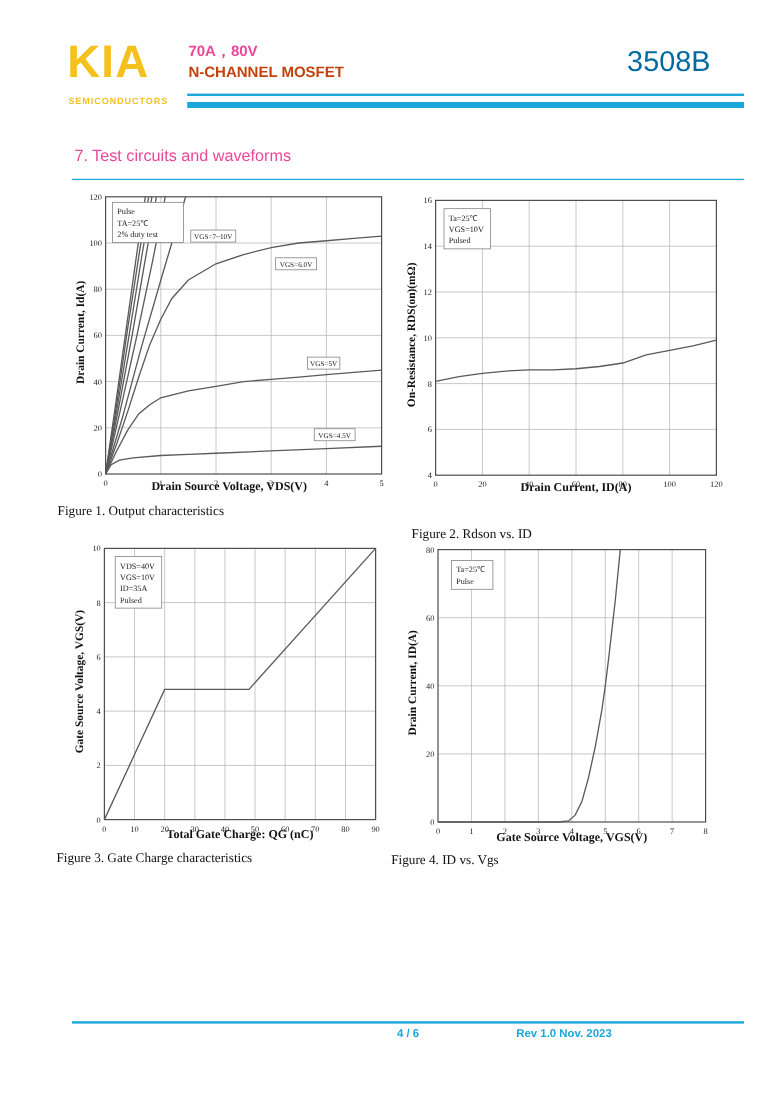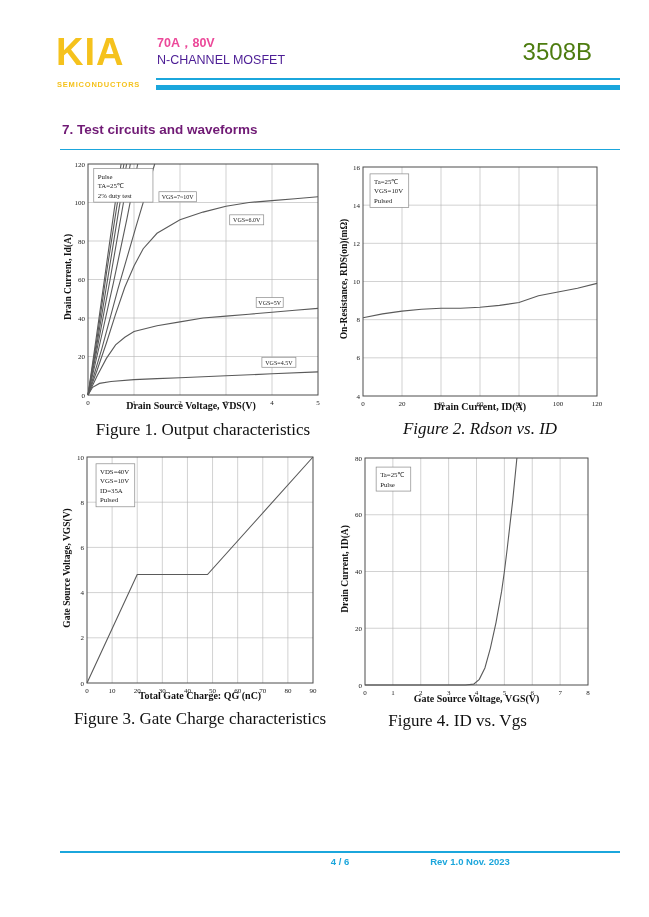--- a/index.html
+++ b/index.html
@@ -3,39 +3,39 @@
 <meta charset="utf-8">
 <style>
   html,body{margin:0;padding:0;}
   body{width:649px;height:917px;background:#ffffff;position:relative;overflow:hidden;
        font-family:"Liberation Sans",sans-serif;}
   .abs{position:absolute;}
   
   .logo{left:56px;top:31px;font-size:38px;font-weight:800;letter-spacing:1px;color:#F5C21D;}
   .logo-sub{left:57px;top:80px;font-size:7.5px;font-weight:700;letter-spacing:0.8px;color:#F5C21D;}
   .spec1{left:157px;top:35px;font-size:12.5px;font-weight:700;color:#ec4899;}
-  .spec2{left:157px;top:53px;font-size:12.5px;font-weight:400;color:#4c1d95;}
-  .part{left:440px;top:38px;width:152px;text-align:right;font-size:24px;font-weight:500;color:#4d7c0f;}
+  .spec2{left:157px;top:53px;font-size:12.5px;font-weight:700;color:#c2410c;}
+  .part{left:440px;top:38px;width:152px;text-align:right;font-size:24px;font-weight:500;color:#0369a1;}
   .hline-thin{left:156px;top:78px;width:464px;height:2px;background:#1BA6DC;}
   .hline-thick{left:156px;top:85px;width:464px;height:5px;background:#1BA6DC;}
-  .sec-title{left:62px;top:122px;font-size:13.5px;font-weight:700;color:#701a75;}
+  .sec-title{left:62px;top:122px;font-size:13.5px;font-weight:400;color:#ec4899;}
   .sec-underline{left:60px;top:149px;width:560px;height:1.4px;background:#1BA6DC;}
   
   svg.chart{position:absolute;overflow:visible;}
   .grid{stroke:#b3b3b3;stroke-width:0.6;}
   .frame{fill:none;stroke:#4d4d4d;stroke-width:1;}
   .curve{fill:none;stroke:#5a5a5a;stroke-width:1.1;}
   .tick{font:7px "Liberation Serif",serif;fill:#1a1a1a;}
   .anno{font:6.8px "Liberation Serif",serif;fill:#1a1a1a;}
   .anno-s{font:6px "Liberation Serif",serif;fill:#1a1a1a;}
   .anno-box{fill:#ffffff;stroke:#8a8a8a;stroke-width:0.7;}
   .serif{font-family:"Liberation Serif",serif;color:#111;}
   .ylab{width:300px;text-align:center;font-size:9.5px;font-weight:700;transform:rotate(-90deg);}
   .xlab{text-align:center;font-size:10px;font-weight:700;}
-  .cap{text-align:center;font-size:17px;}
+  .cap{font-size:11px;}
   
   .foot-line{left:60px;top:851px;width:560px;height:1.6px;background:#1BA6DC;}
   .foot-page{left:60px;top:856px;width:560px;text-align:center;font-size:9.5px;font-weight:700;color:#1BA6DC;}
   .foot-rev{left:340px;top:856px;width:260px;text-align:center;font-size:9.5px;font-weight:700;color:#1BA6DC;}
 </style>
 </head>
 <body>
 
 <div class="abs logo">KIA</div>
 <div class="abs logo-sub">SEMICONDUCTORS</div>
@@ -125,21 +125,21 @@
     <text class="tick" text-anchor="end" x="27" y="86.83333333333334">12</text>
     <text class="tick" text-anchor="end" x="27" y="48.66666666666666">14</text>
     <text class="tick" text-anchor="end" x="27" y="10.5">16</text>
     <rect class="anno-box" x="37.019999999999996" y="14.870000000000001" width="38.699999999999996" height="33.5"></rect>
     <text class="anno" x="41.019999999999996" y="24.87">Ta=25℃</text>
     <text class="anno" x="41.019999999999996" y="34.370000000000005">VGS=10V</text>
     <text class="anno" x="41.019999999999996" y="43.870000000000005">Pulsed</text>
   </svg>
 <div class="abs serif ylab" style="left:194px;top:274px;">On-Resistance, RDS(on)(mΩ)</div>
 <div class="abs serif xlab" style="left:363px;top:401px;width:234px;">Drain Current, ID(A)</div>
-<div class="abs serif cap" style="left:343px;top:419px;width:274px;font-style:italic;">Figure 2. Rdson vs. ID</div>
+<div class="abs serif cap" style="left:343px;top:439px;width:274px;">Figure 2. Rdson vs. ID</div>
 
 <svg class="chart" width="270" height="252" style="left: 57px; top: 449px;">
     <line class="grid" x1="55.111111111111114" y1="8" x2="55.111111111111114" y2="234"></line>
     <line class="grid" x1="80.22222222222223" y1="8" x2="80.22222222222223" y2="234"></line>
     <line class="grid" x1="105.33333333333333" y1="8" x2="105.33333333333333" y2="234"></line>
     <line class="grid" x1="130.44444444444446" y1="8" x2="130.44444444444446" y2="234"></line>
     <line class="grid" x1="155.55555555555554" y1="8" x2="155.55555555555554" y2="234"></line>
     <line class="grid" x1="180.66666666666666" y1="8" x2="180.66666666666666" y2="234"></line>
     <line class="grid" x1="205.77777777777777" y1="8" x2="205.77777777777777" y2="234"></line>
     <line class="grid" x1="230.88888888888889" y1="8" x2="230.88888888888889" y2="234"></line>

